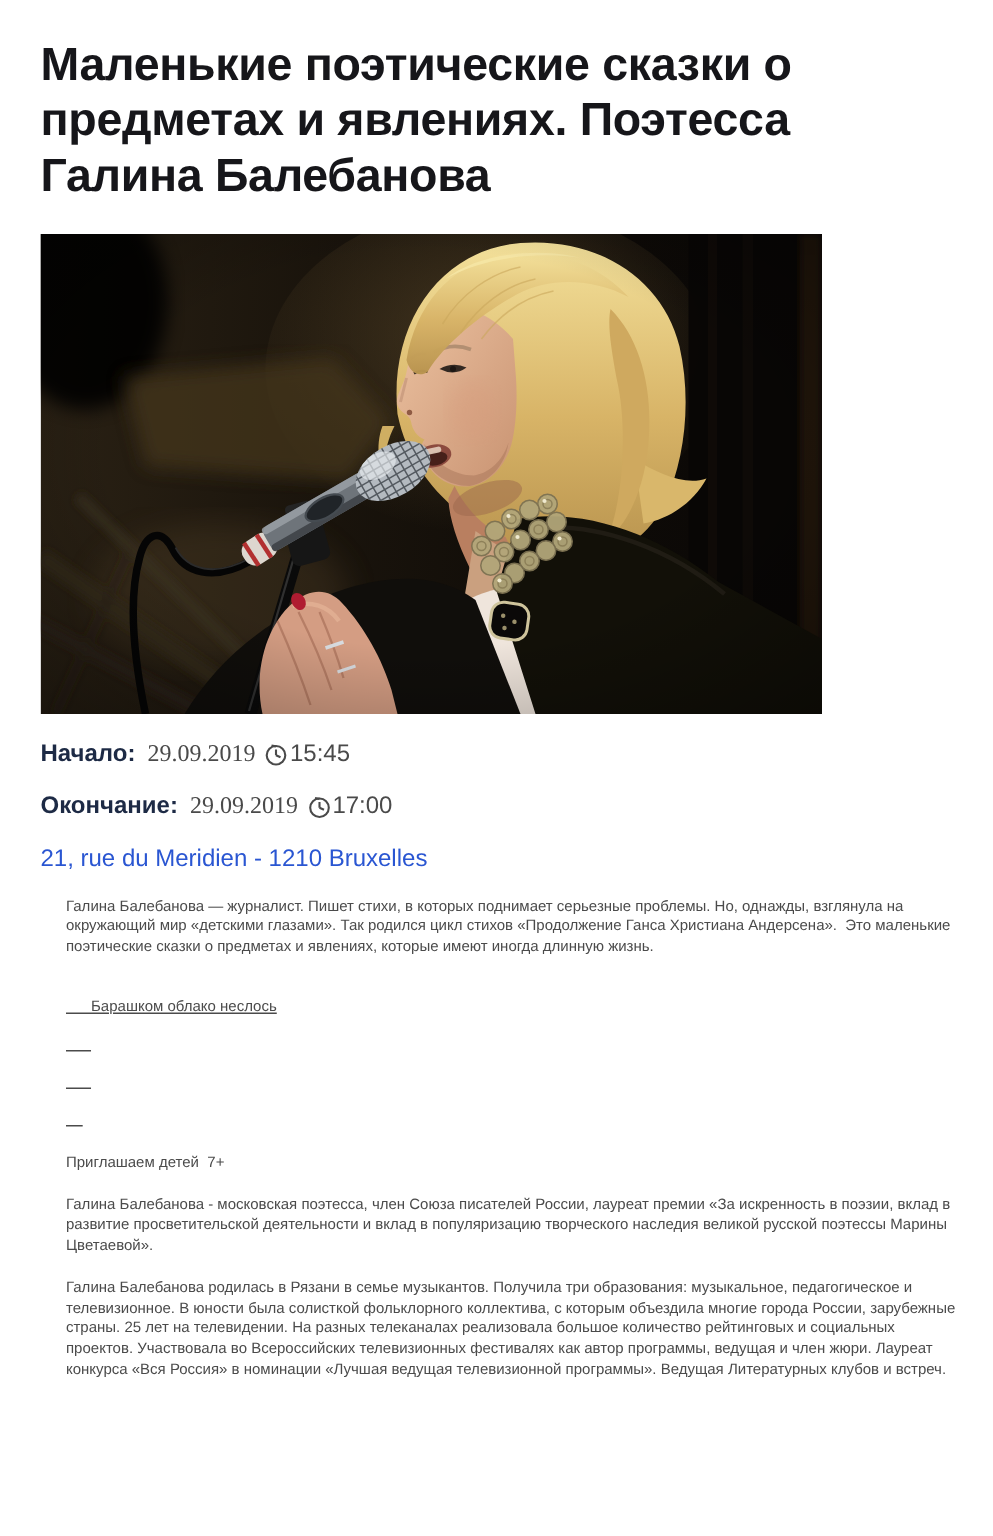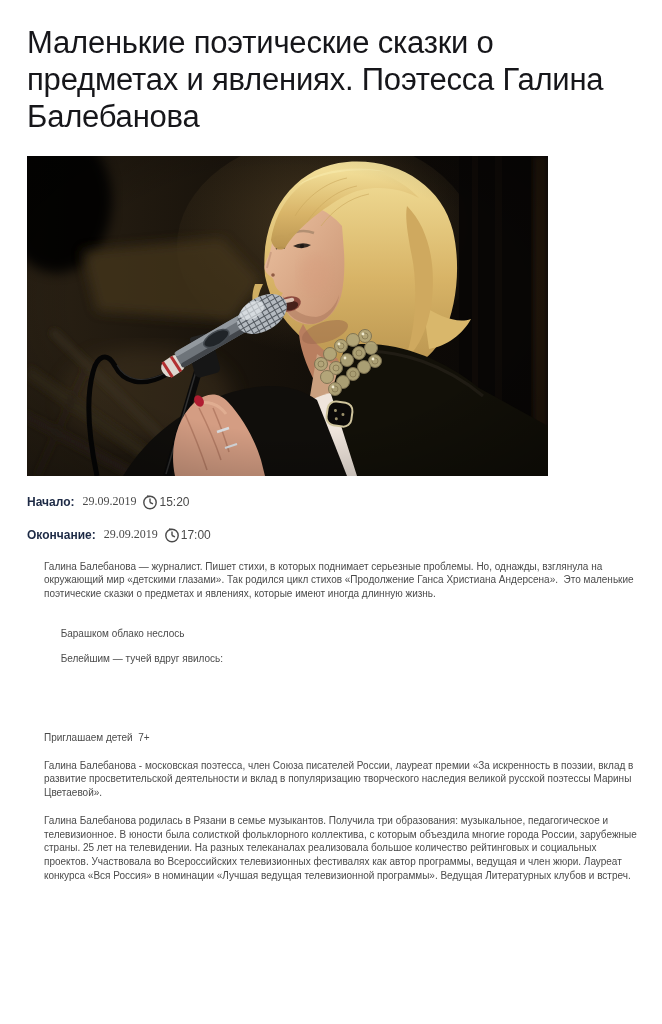--- a/index.html
+++ b/index.html
@@ -6,38 +6,38 @@
   body {
     width:662px;
     font-family:"Liberation Sans", sans-serif;
     -webkit-font-smoothing:antialiased;
   }
   .container { padding:0 21px 26px 27px; }
 
   h1.page-title {
     font-size:31px;
     line-height:1.2;
-    font-weight:400;
+    font-weight:700;
     color:#16161a;
     letter-spacing:-0.2px;
     margin:24px 0 20px 0;
   }
 
   figure.photo {
     margin:0 0 18px 0;
     width:521px;
     height:320px;
     display:block;
     overflow:hidden;
   }
   figure.photo svg { display:block; width:521px; height:320px; }
 
   .meta { margin:0; }
   .meta-line {
-    font-size:12px;
+    font-size:16px;
     color:#4a4a4a;
     margin:0 0 17px 0;
     display:flex;
     align-items:center;
   }
   .meta-line .label {
     font-weight:700;
     color:#1d2a45;
     margin-right:8px;
   }
@@ -56,21 +56,21 @@
     text-decoration:none;
   }
 
   .content p {
     font-size:10px;
     line-height:1.38;
     color:#4b4b4b;
     margin:0 0 14px 17px;
     white-space:pre-wrap;
   }
-  .content p.poem { line-height:1.26; margin-bottom:15px; }
+  .content p.poem { line-height:1.26; margin-bottom:15px;text-decoration:underline; }
 </style>
 </head>
 <body>
 
 <main class="container">
 
   <h1 class="page-title">Маленькие поэтические сказки о предметах и явлениях. Поэтесса Галина Балебанова</h1>
 
   <figure class="photo">
 
@@ -286,42 +286,45 @@
       <span class="label">Начало:</span>
       <span class="date">29.09.2019</span>
       <span class="clock">
         <svg width="16" height="16" viewBox="0 0 16 16">
           <circle cx="8" cy="8.5" r="6.2" fill="none" stroke="#4a4a4a" stroke-width="1.4"></circle>
           <line x1="5" y1="2" x2="8" y2="2.6" stroke="#4a4a4a" stroke-width="1.4"></line>
           <line x1="8" y1="8.5" x2="8" y2="4.6" stroke="#4a4a4a" stroke-width="1.4"></line>
           <line x1="8" y1="8.5" x2="11" y2="9.8" stroke="#4a4a4a" stroke-width="1.4"></line>
         </svg>
       </span>
-      <span class="time">15:20</span>
+      <span class="time">15:45</span>
     </p>
     <p class="meta-line">
       <span class="label">Окончание:</span>
       <span class="date">29.09.2019</span>
       <span class="clock">
         <svg width="16" height="16" viewBox="0 0 16 16">
           <circle cx="8" cy="8.5" r="6.2" fill="none" stroke="#4a4a4a" stroke-width="1.4"></circle>
           <line x1="5" y1="2" x2="8" y2="2.6" stroke="#4a4a4a" stroke-width="1.4"></line>
           <line x1="8" y1="8.5" x2="8" y2="4.6" stroke="#4a4a4a" stroke-width="1.4"></line>
           <line x1="8" y1="8.5" x2="11" y2="9.8" stroke="#4a4a4a" stroke-width="1.4"></line>
         </svg>
       </span>
       <span class="time">17:00</span>
     </p>
+    <p class="address-line">
+      <a href="#">21, rue du Meridien - 1210 Bruxelles</a>
+    </p>
   </div>
 
   <div class="content">
     <p>Галина Балебанова — журналист. Пишет стихи, в которых поднимает серьезные проблемы. Но, однажды, взглянула на окружающий мир «детскими глазами». Так родился цикл стихов «Продолжение Ганса Христиана Андерсена».  Это маленькие поэтические сказки о предметах и явлениях, которые имеют иногда длинную жизнь.</p>
     <p class="poem">
       <span>Барашком облако неслось</span><br>
-      <span>Белейшим — тучей вдруг явилось:</span><br>
+      <br>
       <br>
     </p>
     <p>Приглашаем детей  7+</p>
     <p>Галина Балебанова - московская поэтесса, член Союза писателей России, лауреат премии «За искренность в поэзии, вклад в развитие просветительской деятельности и вклад в популяризацию творческого наследия великой русской поэтессы Марины Цветаевой».</p>
     <p>Галина Балебанова родилась в Рязани в семье музыкантов. Получила три образования: музыкальное, педагогическое и телевизионное. В юности была солисткой фольклорного коллектива, с которым объездила многие города России, зарубежные страны. 25 лет на телевидении. На разных телеканалах реализовала большое количество рейтинговых и социальных проектов. Участвовала во Всероссийских телевизионных фестивалях как автор программы, ведущая и член жюри. Лауреат конкурса «Вся Россия» в номинации «Лучшая ведущая телевизионной программы». Ведущая Литературных клубов и встреч.</p>
   </div>
 
 </main>
 
 </body></html>

